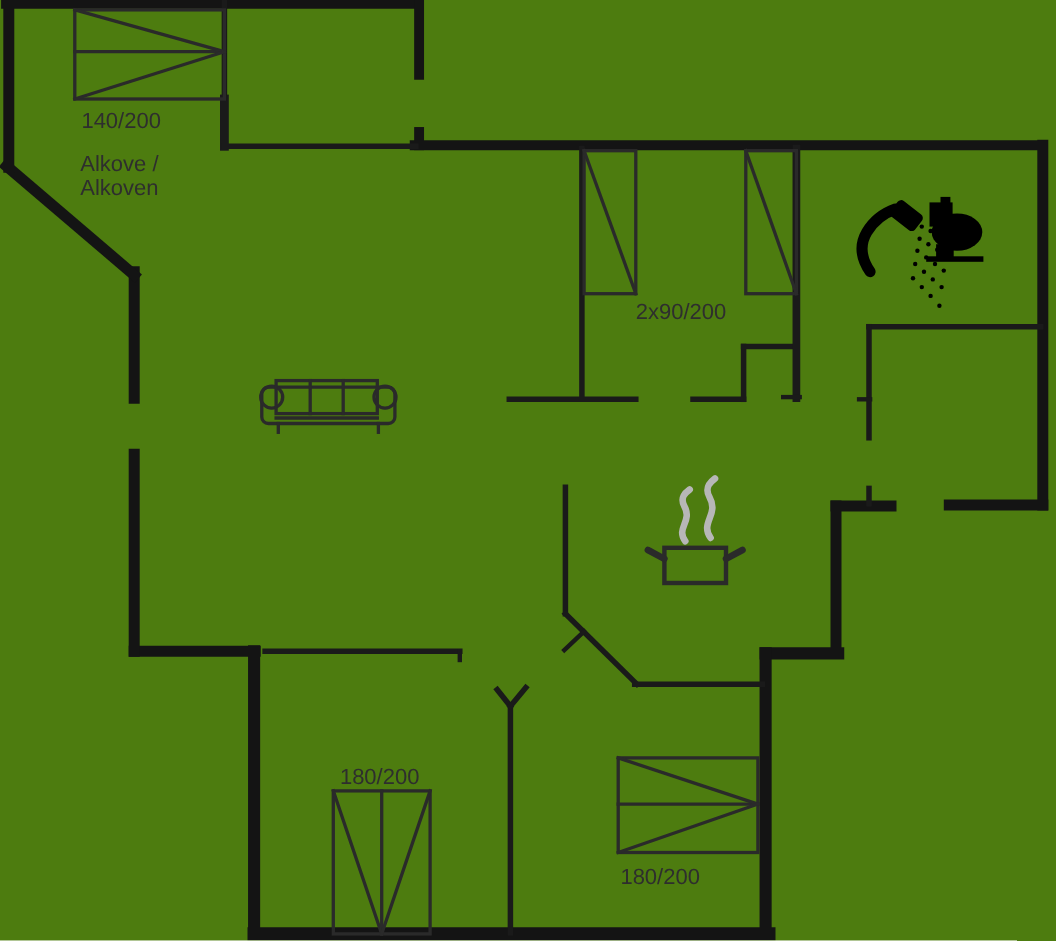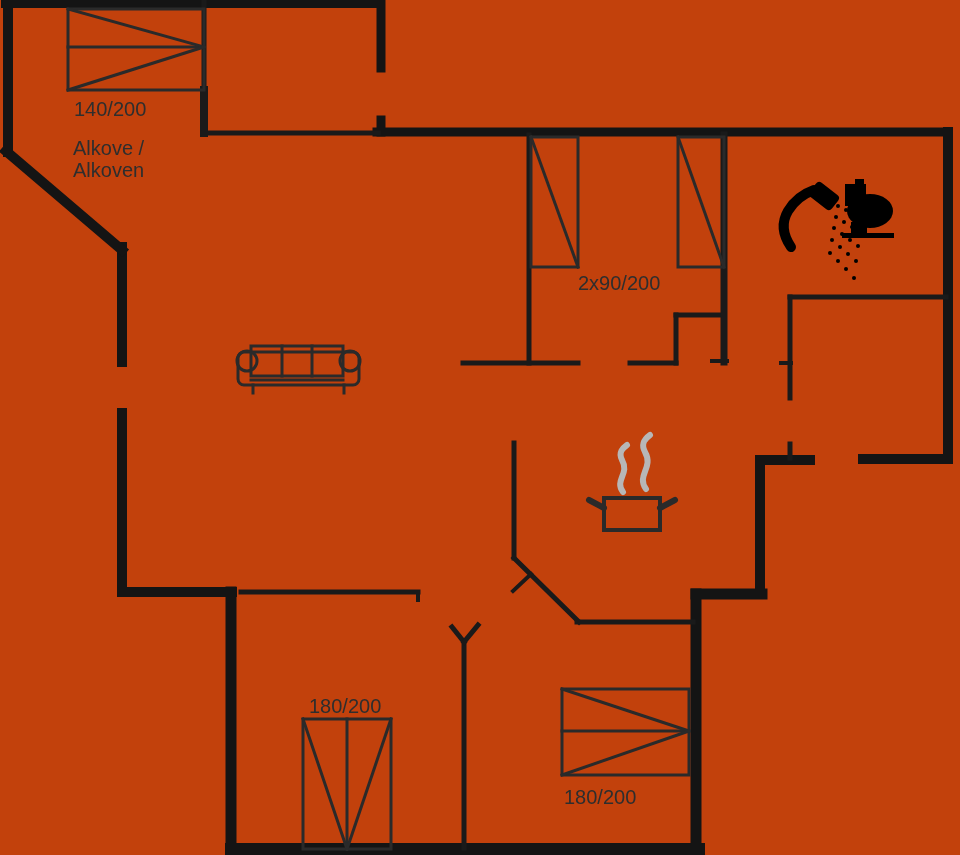--- a/index.html
+++ b/index.html
@@ -5,21 +5,21 @@
   html, body {
     margin: 0;
     padding: 0;
     background: #ffffff;
     font-family: "Liberation Sans", sans-serif;
   }
   .plan-wrap {
     width: 960px;
     height: 855px;
     position: relative;
-    background: #c2410c;
+    background: #4d7c0f;
     overflow: hidden;
   }
   svg { display: block; }
   text {
     font-family: "Liberation Sans", sans-serif;
     font-size: 20px;
   }
 </style>
 </head>
 <body>

